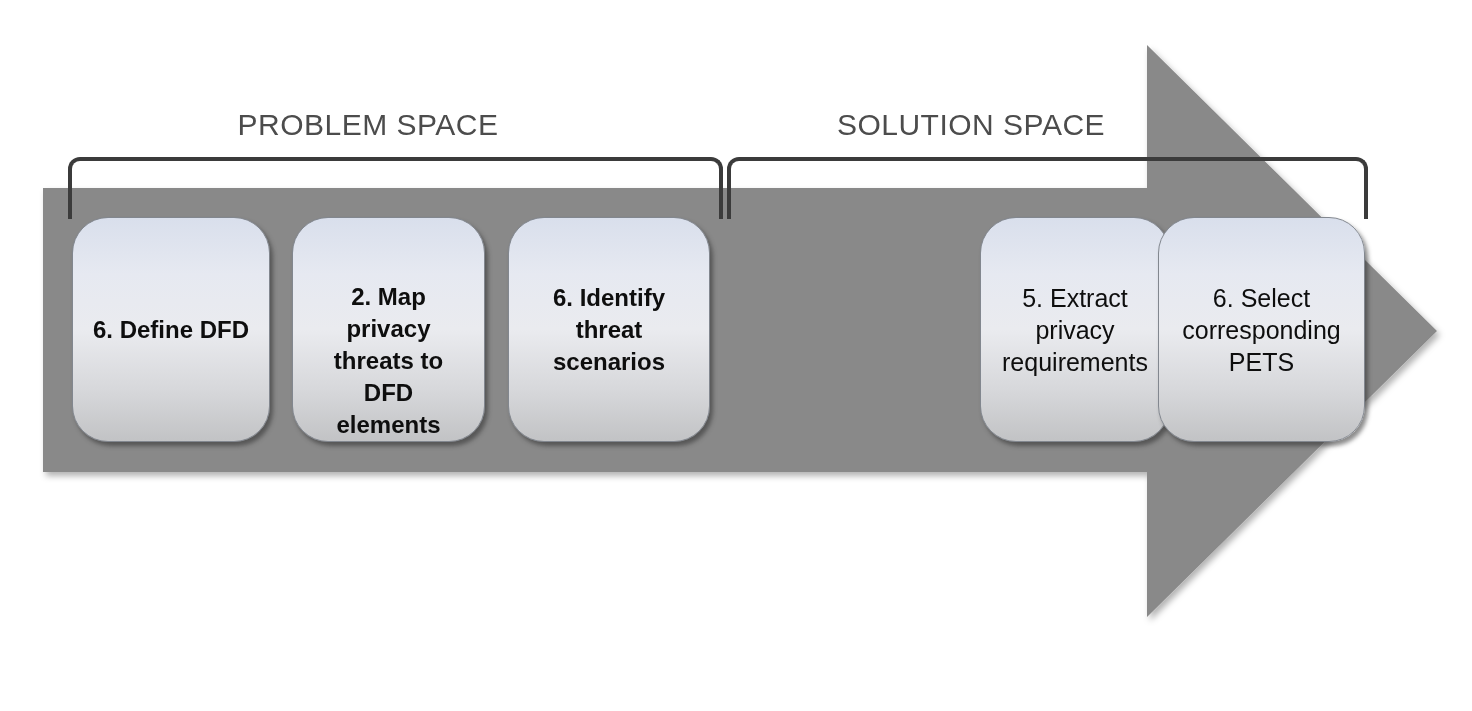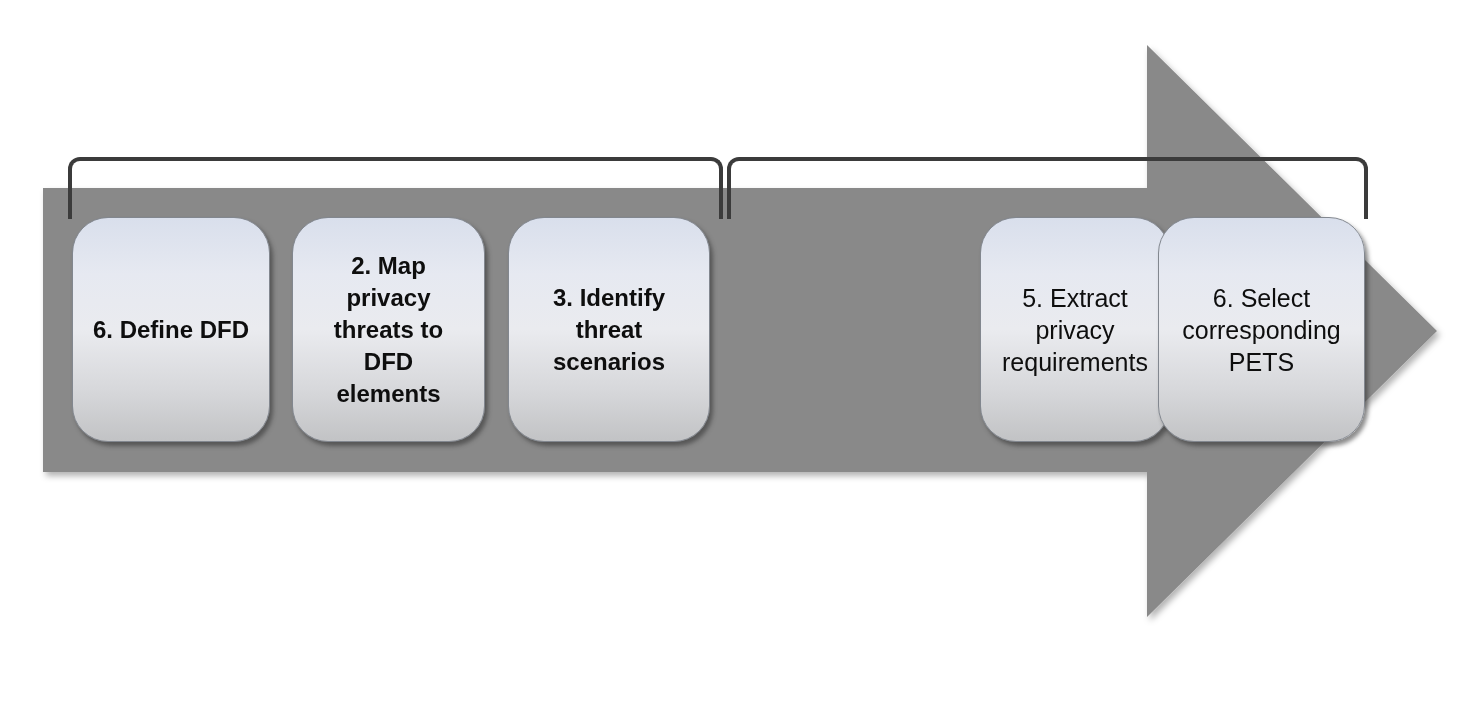--- a/index.html
+++ b/index.html
@@ -69,60 +69,62 @@
     font-size: 25px;
     line-height: 32px;
     color: #0e0e0e;
     padding: 0 6px;
   }
   .step--bold .step-label {
     font-weight: bold;
     font-size: 24px;
   }
   .step-1 { left: 72px;   width: 198px; }
-  .step-2 { left: 292px;  width: 193px; }
+  .step-2 { left: 292px;  width: 193px; align-items: flex-end; }
   .step-3 { left: 508px;  width: 202px; }
   .step-4 { left: 733px;  width: 192px; }
   .step-5 { left: 980px;  width: 190px; }
   .step-6 { left: 1158px; width: 207px; }
 </style>
 </head>
 <body>
 
 <div class="canvas">
 
   <svg class="arrow-svg" viewBox="0 0 1472 711" xmlns="http://www.w3.org/2000/svg">
     <defs>
       <filter id="arrowShadow" x="-5%" y="-5%" width="115%" height="115%">
         <feDropShadow dx="3" dy="4" stdDeviation="3" flood-color="#000000" flood-opacity="0.3"></feDropShadow>
       </filter>
     </defs>
     <polygon points="43,188 1147,188 1147,45 1437,331 1147,617 1147,472 43,472" fill="#898989" filter="url(#arrowShadow)"></polygon>
   </svg>
 
+  <div class="space-label label-problem">PROBLEM SPACE</div>
 
+  <div class="space-label label-solution">SOLUTION SPACE</div>
 
   <div class="bracket bracket-problem"></div>
 
   <div class="bracket bracket-solution"></div>
 
   <div class="step-box step--bold step-1">
     <div class="step-label">6. Define DFD</div>
   </div>
 
   <div class="step-box step--bold step-2">
     <div class="step-label">2. Map
 privacy
 threats to
 DFD
 elements</div>
   </div>
 
   <div class="step-box step--bold step-3">
-    <div class="step-label">3. Identify
+    <div class="step-label">6. Identify
 threat
 scenarios</div>
   </div>
 
 
   <div class="step-box step-5">
     <div class="step-label">5. Extract
 privacy
 requirements</div>
   </div>

